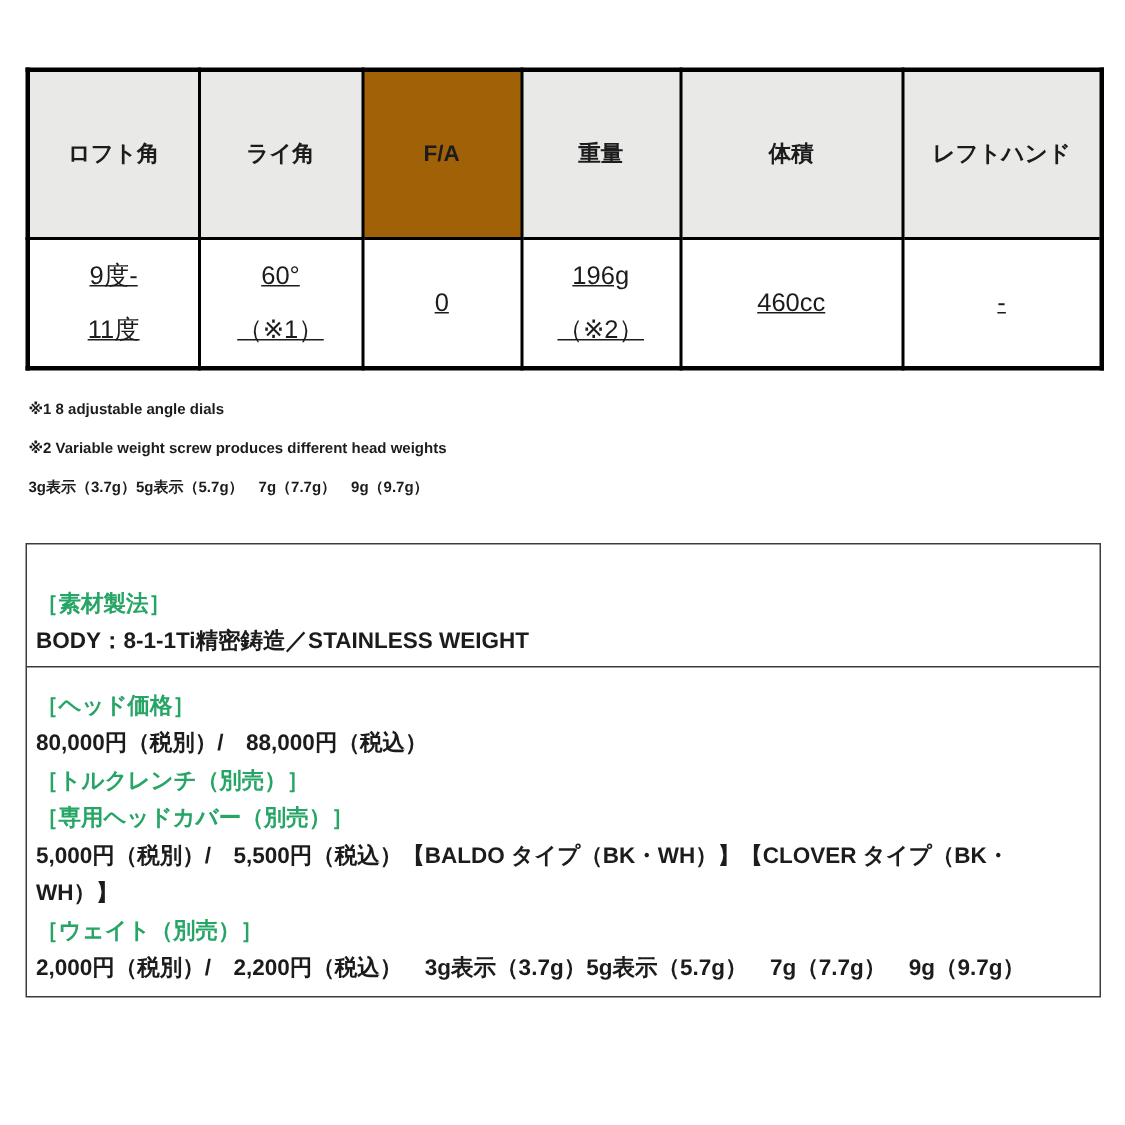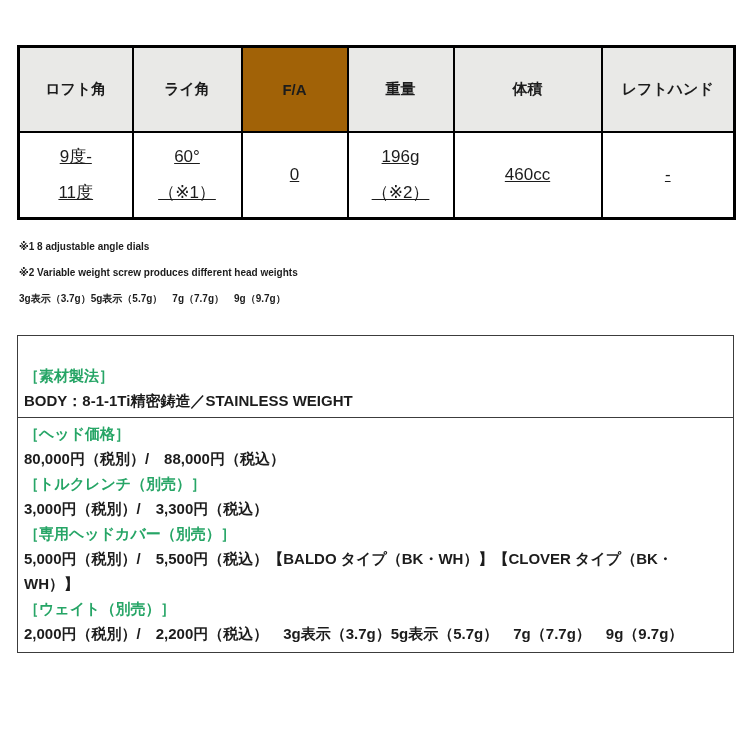--- a/index.html
+++ b/index.html
@@ -19,21 +19,21 @@
     border: 3px solid #000;
     table-layout: fixed;
   }
   table.spec-table th, table.spec-table td {
     border: 2px solid #000;
     text-align: center;
     vertical-align: middle;
     padding: 0;
   }
   table.spec-table th {
-    height: 85px;
+    height: 112px;
     font-size: 15px;
     font-weight: bold;
   }
   table.spec-table td {
     height: 87px;
     font-size: 17px;
     font-weight: 400;
     text-decoration: underline;
   }
   table.spec-table td div { line-height: 36px; }
@@ -50,21 +50,21 @@
   
   .info-box {
     margin-top: 23px;
     width: 717px;
     border: 1px solid #3c3c3c;
     background: #fff;
   }
   .box-section { padding: 7px 10px 4px 6px; }
   .box-section.second {
     border-top: 1px solid #3c3c3c;
-    padding-top: 3px;
+    padding-top: 13px;
     padding-bottom: 6px;
   }
   .box-line {
     font-size: 15px;
     font-weight: bold;
     line-height: 25px;
   }
   .green-label {  }
 </style>
 </head>
@@ -128,21 +128,20 @@
 
     <div class="box-section">
       <div class="box-line green-label" style="color: rgb(38, 165, 102); margin-top: 20px;">［素材製法］</div>
       <div class="box-line">BODY：8-1-1Ti精密鋳造／STAINLESS WEIGHT</div>
     </div>
 
     <div class="box-section second">
       <div class="box-line green-label" style="color: rgb(38, 165, 102);">［ヘッド価格］</div>
       <div class="box-line">80,000円（税別）/　88,000円（税込）</div>
       <div class="box-line green-label" style="color: rgb(38, 165, 102);">［トルクレンチ（別売）］</div>
-      <div class="box-line">3,000円（税別）/　3,300円（税込）</div>
       <div class="box-line green-label" style="color: rgb(38, 165, 102);">［専用ヘッドカバー（別売）］</div>
       <div class="box-line">5,000円（税別）/　5,500円（税込）【BALDO タイプ（BK・WH）】【CLOVER タイプ（BK・WH）】</div>
       <div class="box-line green-label" style="color: rgb(38, 165, 102);">［ウェイト（別売）］</div>
       <div class="box-line">2,000円（税別）/　2,200円（税込）　3g表示（3.7g）5g表示（5.7g）　7g（7.7g）　9g（9.7g）</div>
     </div>
 
   </div>
 
 </div>
 

